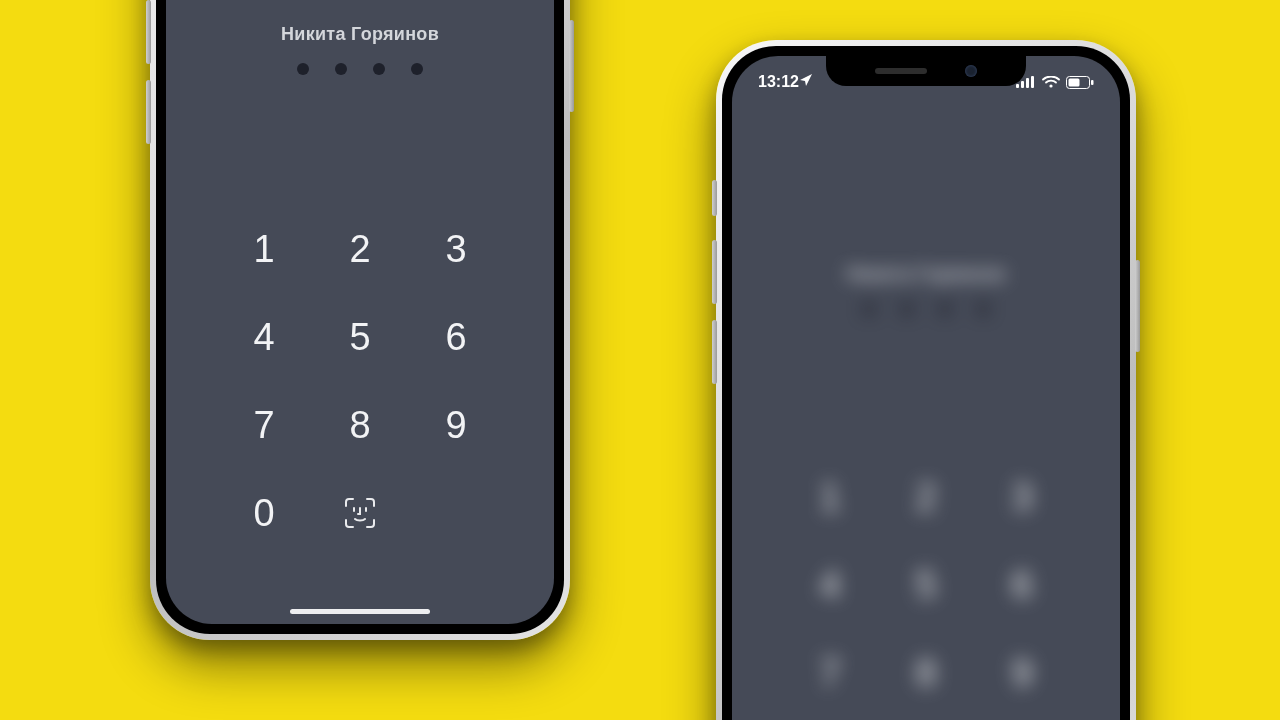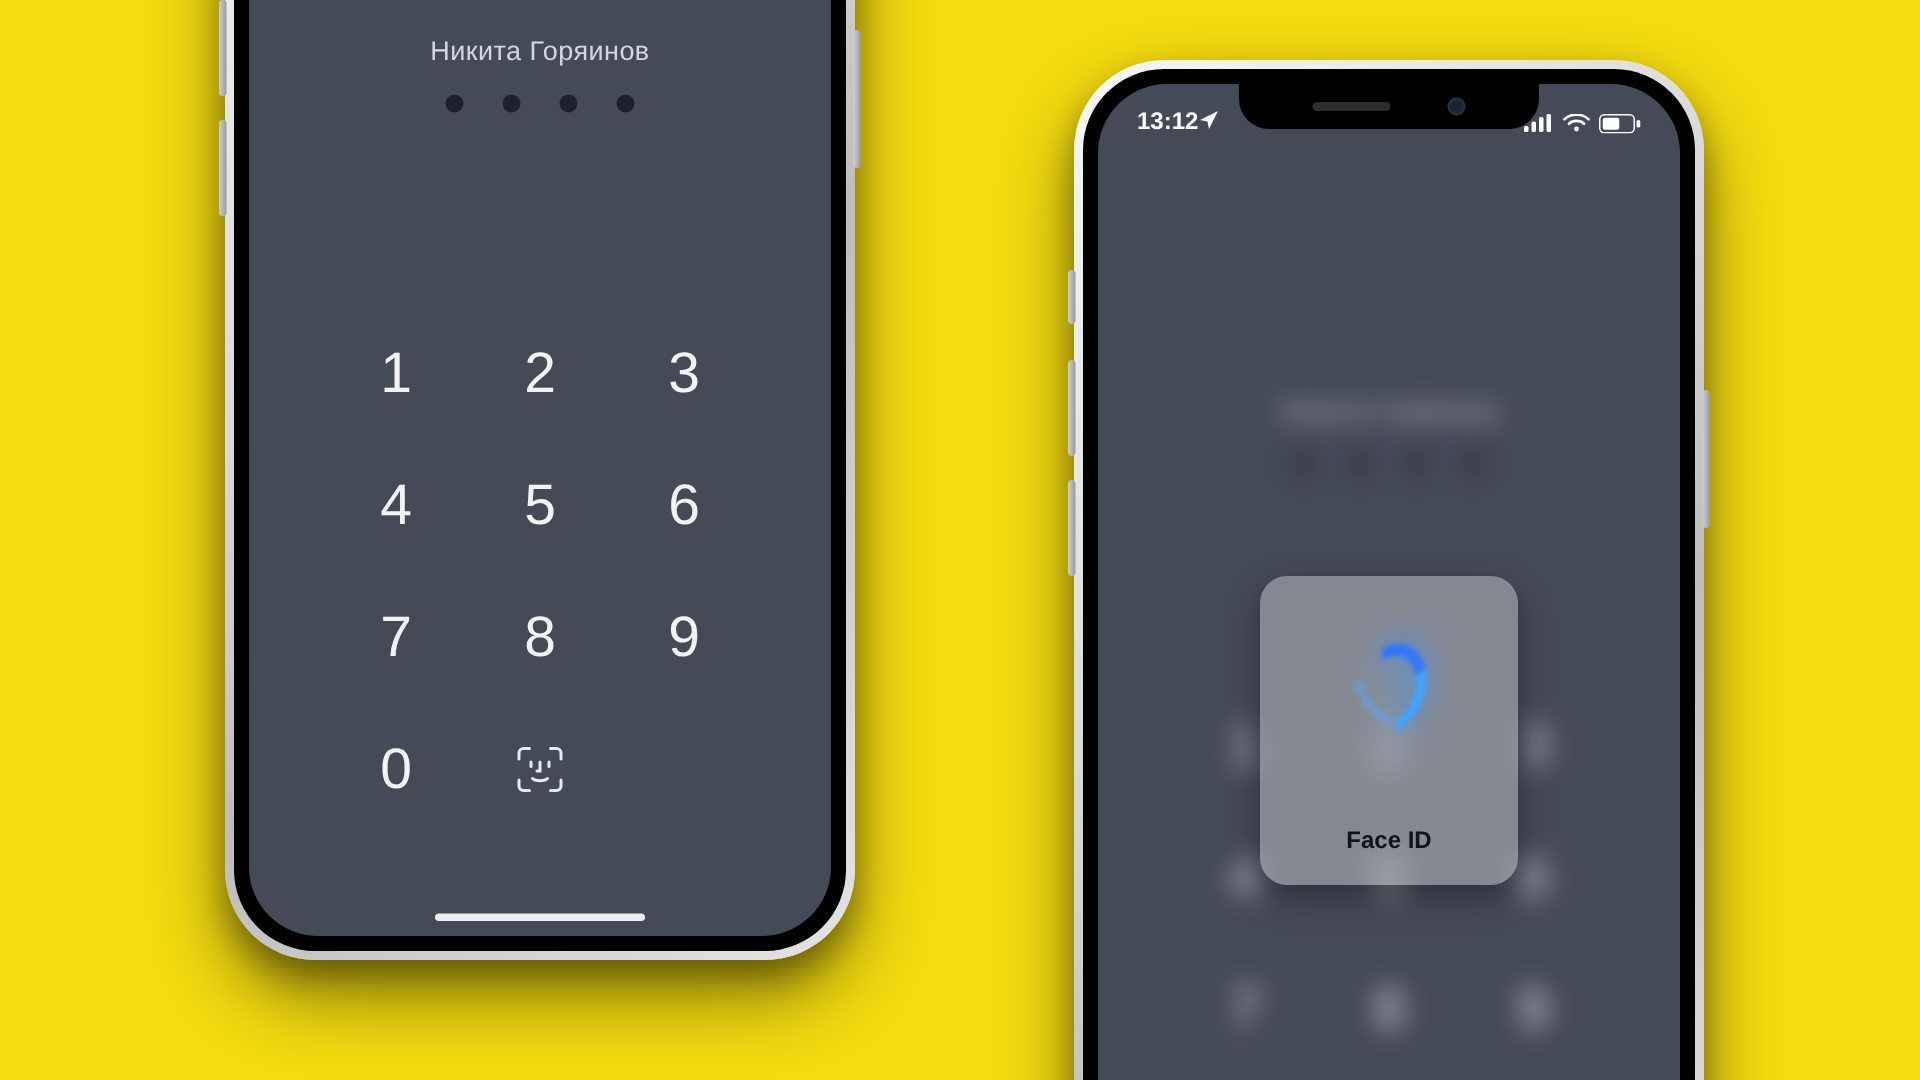--- a/index.html
+++ b/index.html
@@ -33,21 +33,21 @@
     display:flex;align-items:center;justify-content:center;gap:38px;
   }
   .speaker{width:52px;height:6px;border-radius:3px;background:#2d2d2d;}
   .cam{width:12px;height:12px;border-radius:50%;background:#1a2230;box-shadow:inset 0 0 3px #3a4a6a;}
 
   
   .phone.left{left:150px;top:-200px;}
   .lock{
     position:absolute;inset:0;display:flex;flex-direction:column;align-items:center;color:#E9EAED;
   }
-  .user-name{margin-top:208px;font-size:18px;font-weight:400;letter-spacing:.3px;color:#D4D6DB;}
+  .user-name{margin-top:208px;font-size:18px;font-weight:700;letter-spacing:.3px;color:#D4D6DB;}
   .dots{margin-top:18px;display:flex;gap:26px;}
   .dot{width:12px;height:12px;border-radius:50%;background:#1E212B;}
 
   .keypad{
     margin-top:130px;
     display:grid;grid-template-columns:repeat(3,96px);grid-template-rows:repeat(4,88px);
     justify-content:center;justify-items:center;align-items:center;
   }
   .key{
     width:96px;height:88px;display:flex;align-items:center;justify-content:center;
@@ -216,21 +216,17 @@
             <div class="key">7</div>
             <div class="key">8</div>
             <div class="key">9</div>
             <div class="key txt">Выход</div>
             <div class="key">0</div>
             <div class="key"></div>
           </div>
         </div>
       </div>
 
-      <div class="faceid-card">
-        <div class="spinner"></div>
-        <div class="label">Face ID</div>
-      </div>
 
     </div>
   </div>
 
 </div>
 
 </body></html>

